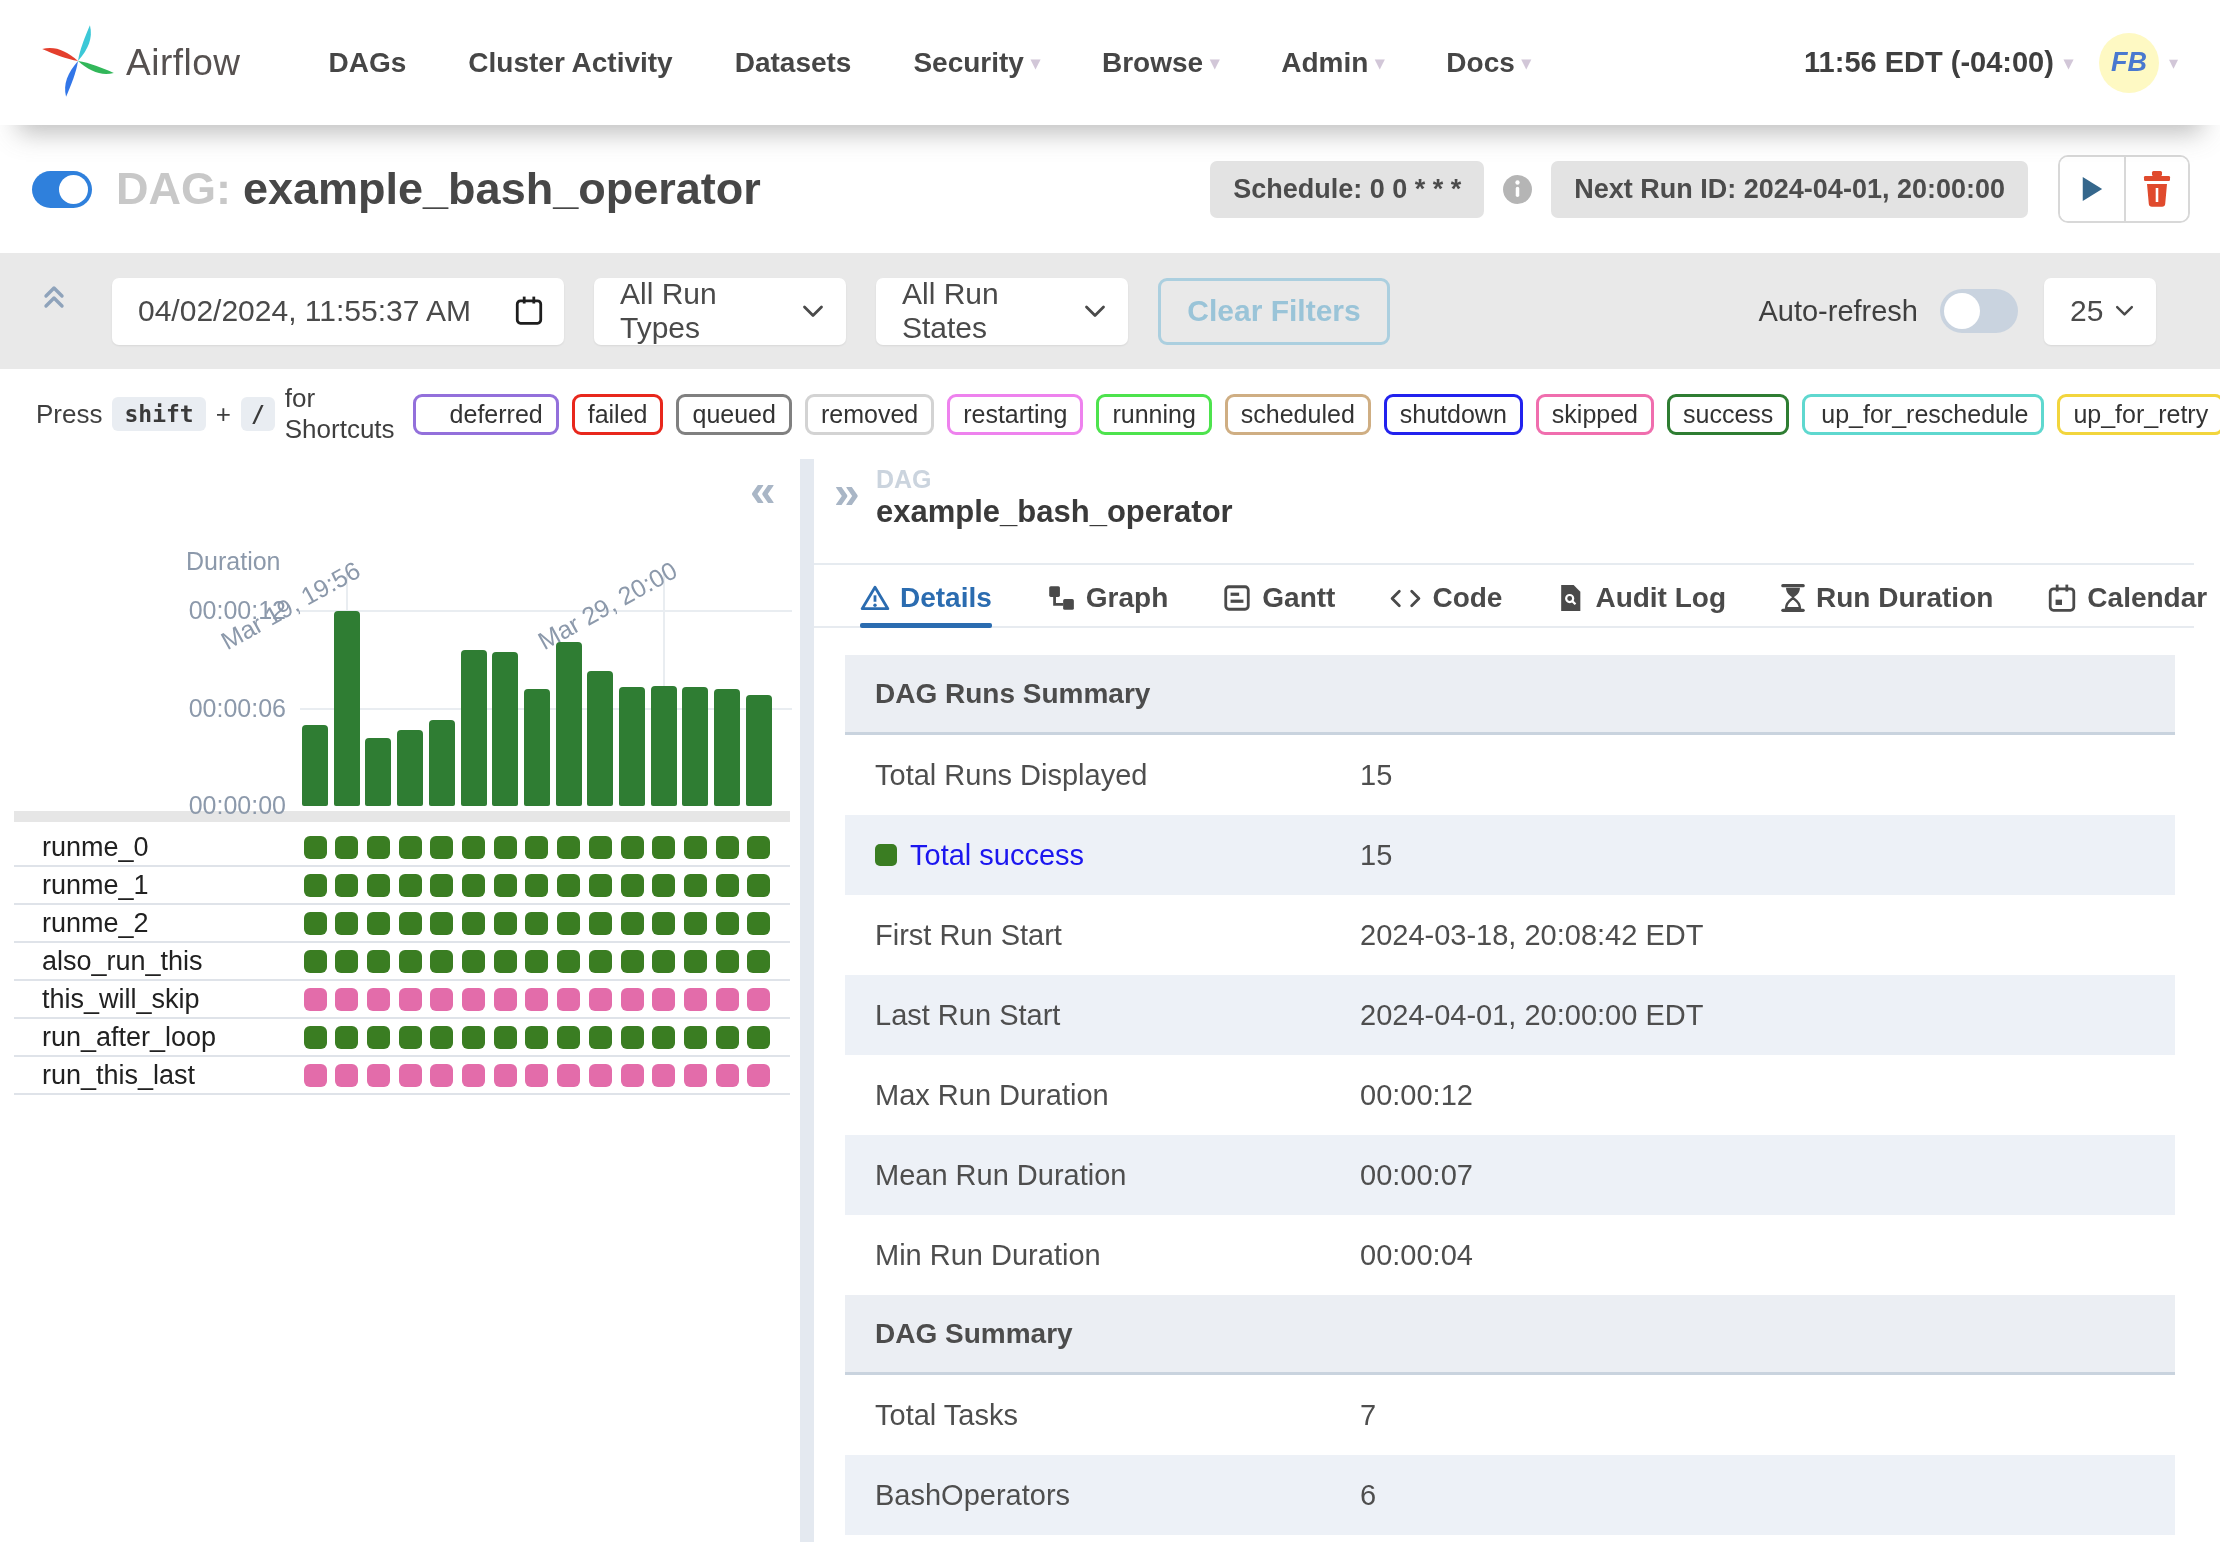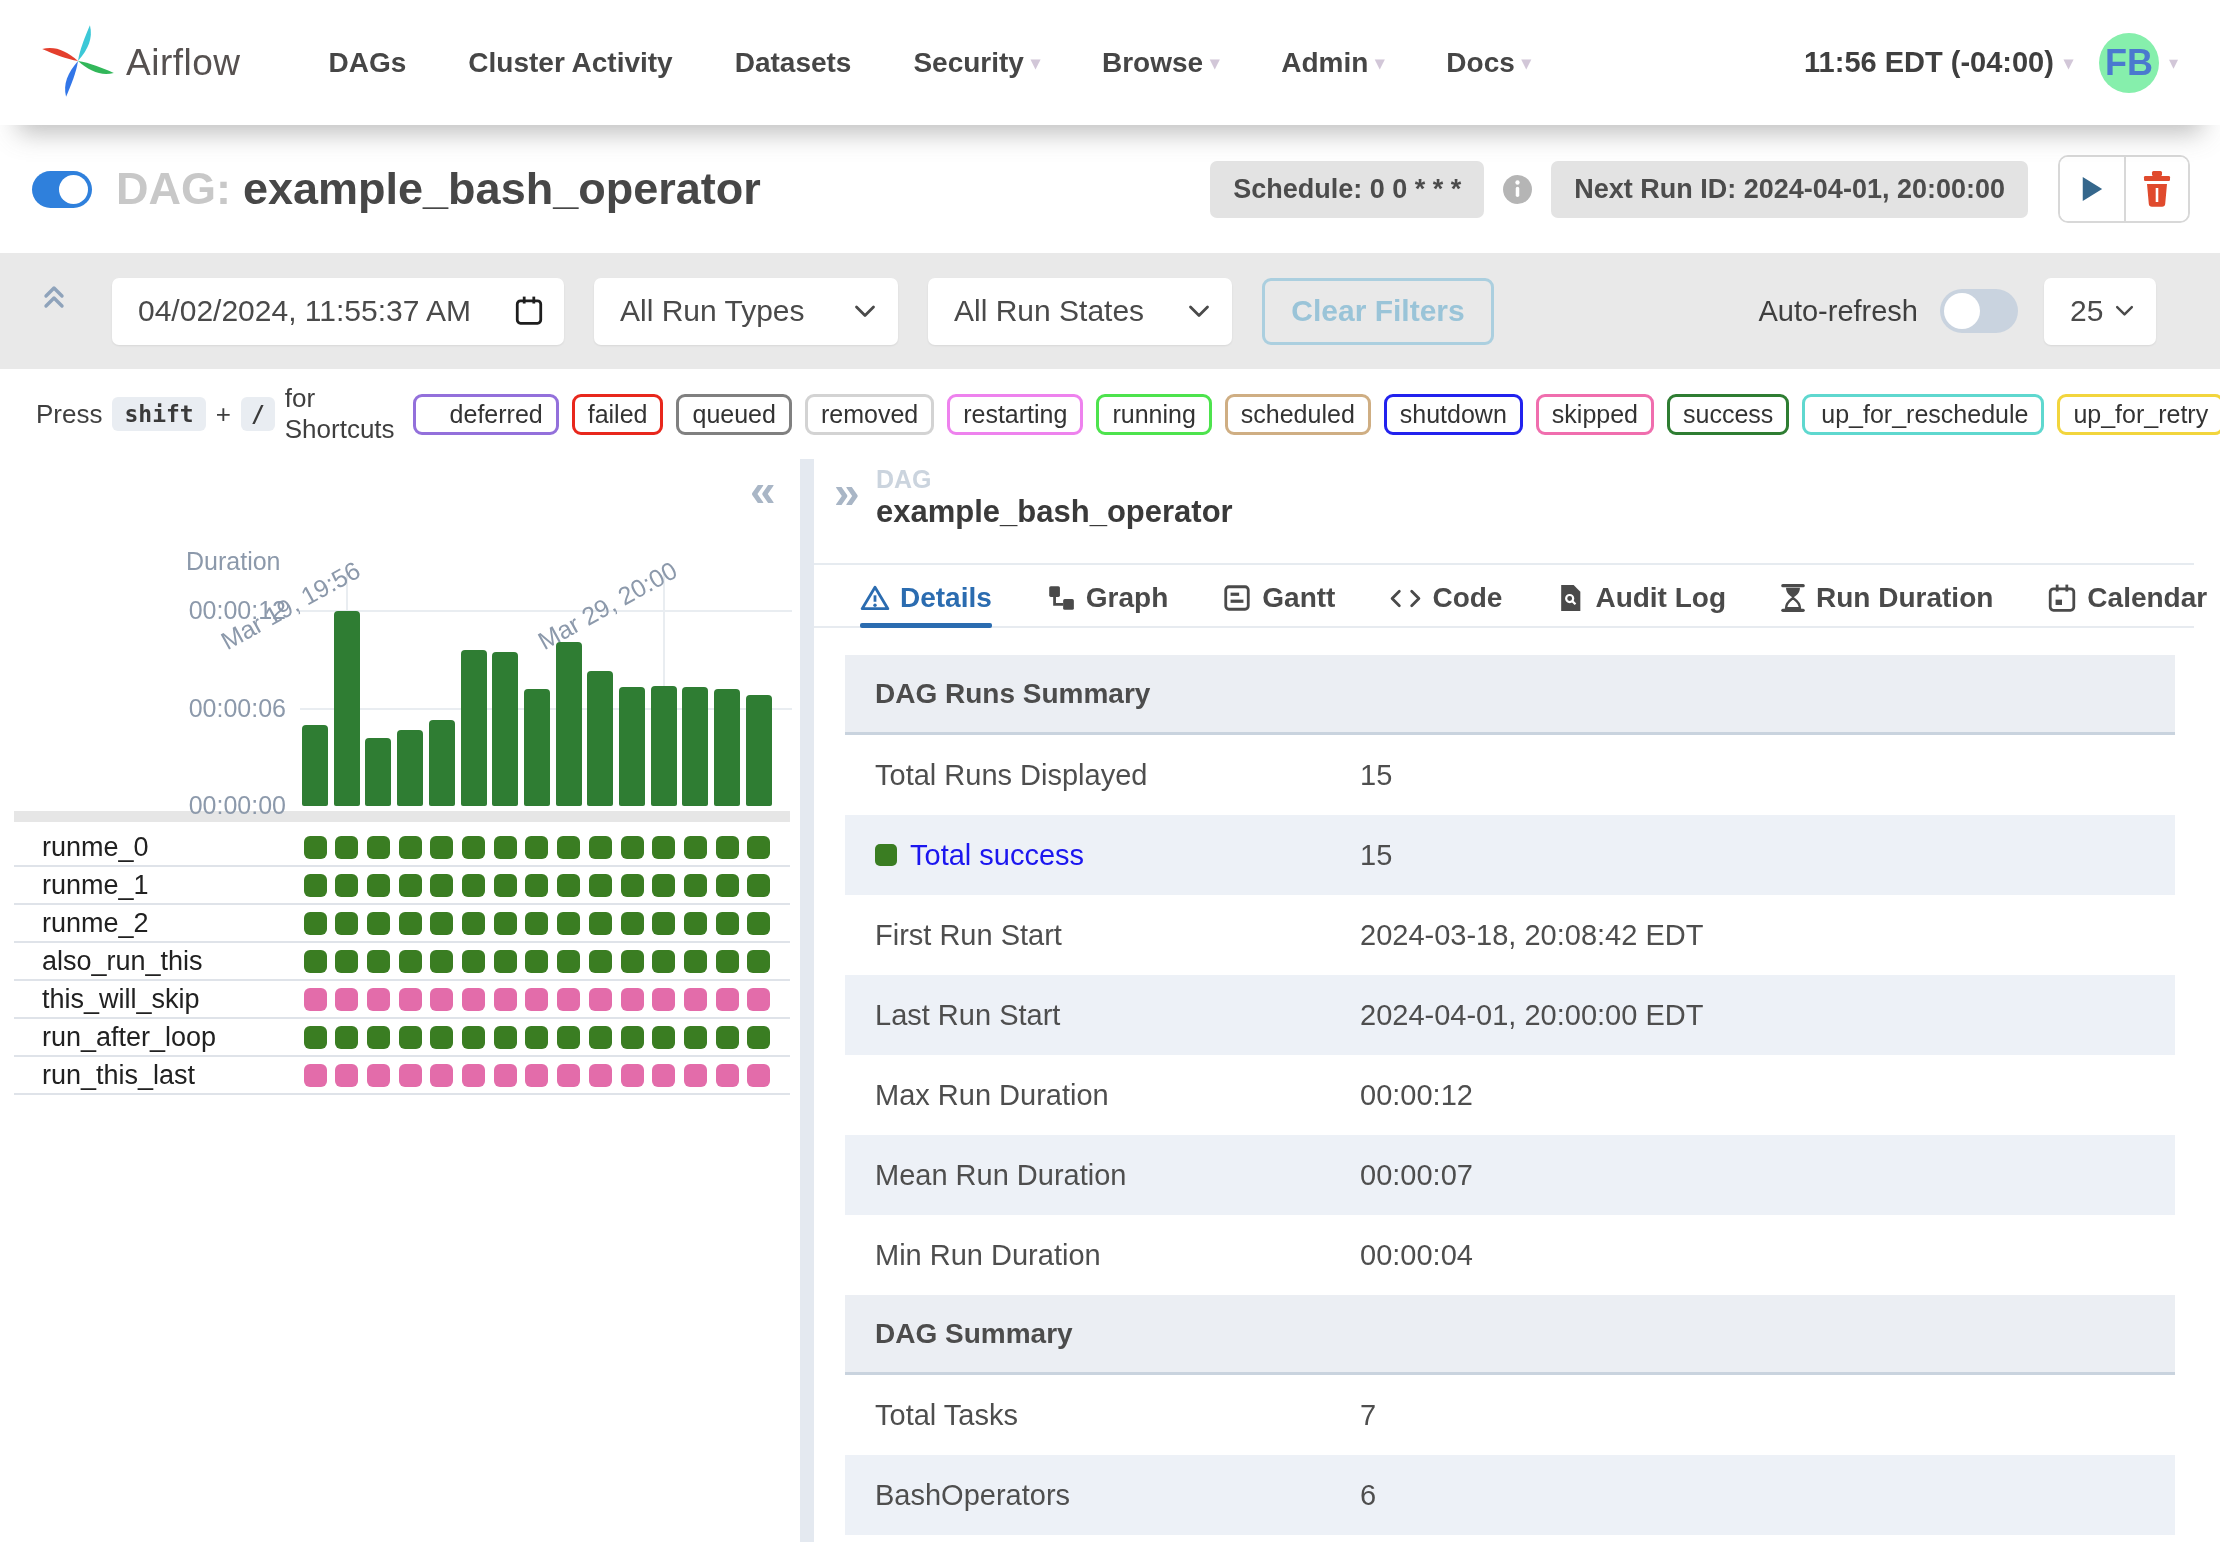--- a/index.html
+++ b/index.html
@@ -11,22 +11,22 @@
   .nav { position:relative; display:flex; align-items:center; height:125px; padding:0 42px;
          background:#fff; box-shadow:0 26px 24px -18px rgba(110,110,110,.45); z-index:5; }
   .brand { display:flex; align-items:center; gap:12px; cursor:pointer; }
   .brand-name { font-size:37px; color:#565150; letter-spacing:.5px; }
   .nav-menu { display:flex; align-items:center; gap:62px; margin-left:88px; }
   .nav-item { display:flex; align-items:center; gap:7px; font-size:28px; font-weight:700; color:#464646; cursor:pointer; }
   .caret { font-size:18px; color:#d2c7d8; line-height:1; }
   .nav-right { margin-left:auto; display:flex; align-items:center; gap:26px; }
   .clock { display:flex; align-items:center; gap:10px; font-size:29px; font-weight:700; color:#3f3f3f; cursor:pointer; }
   .avatar-wrap { display:flex; align-items:center; gap:10px; cursor:pointer; }
-  .avatar { width:60px; height:60px; border-radius:50%; background:#86efac; color:#4a79cf;
-            font-size:36px; font-weight:700; display:flex; align-items:center; justify-content:center; }
+  .avatar { width:60px; height:60px; border-radius:50%; background:#fef9c3; color:#4a79cf;
+            font-size:27px; font-weight:700; display:flex; align-items:center; justify-content:center;font-style:italic; }
 
   
   .titlebar { position:relative; display:flex; align-items:center; height:128px; padding:0 30px 0 32px; background:#fff; }
   .toggle-on { position:relative; width:60px; height:37px; border-radius:19px; background:#2f80dc; cursor:pointer; flex:0 0 auto; }
   .toggle-on .knob { position:absolute; right:4px; top:4px; width:29px; height:29px; border-radius:50%; background:#fff; }
   .dag-title { margin-left:24px; font-size:45px; white-space:nowrap; }
   .dag-title .prefix { color:#c8c8c8; font-weight:700; }
   .dag-title .name { color:#474747; font-weight:700; margin-left:12px; }
   .title-right { margin-left:auto; display:flex; align-items:center; gap:18px;justify-content:center; }
   .badge-gray { background:#e3e3e3; color:#4c4c4c; font-weight:700; font-size:27px;
@@ -34,21 +34,21 @@
   .icon-btn-group { display:flex; background:#fff; border:2px solid #d8d8d8; border-radius:10px; overflow:hidden; margin-left:12px; }
   .icon-btn { width:64px; height:64px; display:flex; align-items:center; justify-content:center; cursor:pointer; background:#fff; }
   .icon-btn + .icon-btn { border-left:2px solid #d8d8d8; }
 
   
   .filterbar { position:relative; display:flex; align-items:center; height:116px; background:#e9e9e9; padding:0 64px 0 112px; }
   .collapse-up { position:absolute; left:42px; top:30px; color:#8fa3bb; cursor:pointer; }
   .field { background:#fff; border-radius:7px; height:67px; display:flex; align-items:center;
            font-size:30px; color:#4a4a4a; box-shadow:0 1px 2px rgba(0,0,0,.08); cursor:pointer; }
   .datetime { width:452px; padding:0 20px 0 26px; justify-content:space-between; }
-  .select { width:304px; padding:0 22px 0 26px; justify-content:space-between; margin-left:30px; }
+  .select { width:252px; padding:0 22px 0 26px; justify-content:space-between; margin-left:30px; }
   .clear-btn { margin-left:30px; width:232px; height:67px; border:3px solid #abcfdf; border-radius:9px;
                color:#9ac4d8; font-weight:700; font-size:30px; background:transparent;
                display:flex; align-items:center; justify-content:center; cursor:pointer; }
   .auto-wrap { margin-left:auto; display:flex; align-items:center; gap:22px; }
   .auto-label { font-size:29px; color:#3f3f3f; }
   .toggle-off { position:relative; width:78px; height:44px; border-radius:22px; background:#c9d3df; cursor:pointer; }
   .toggle-off .knob { position:absolute; left:4px; top:4px; width:36px; height:36px; border-radius:50%; background:#fff; }
   .pagesize { width:112px; margin-left:4px; }
 
   

